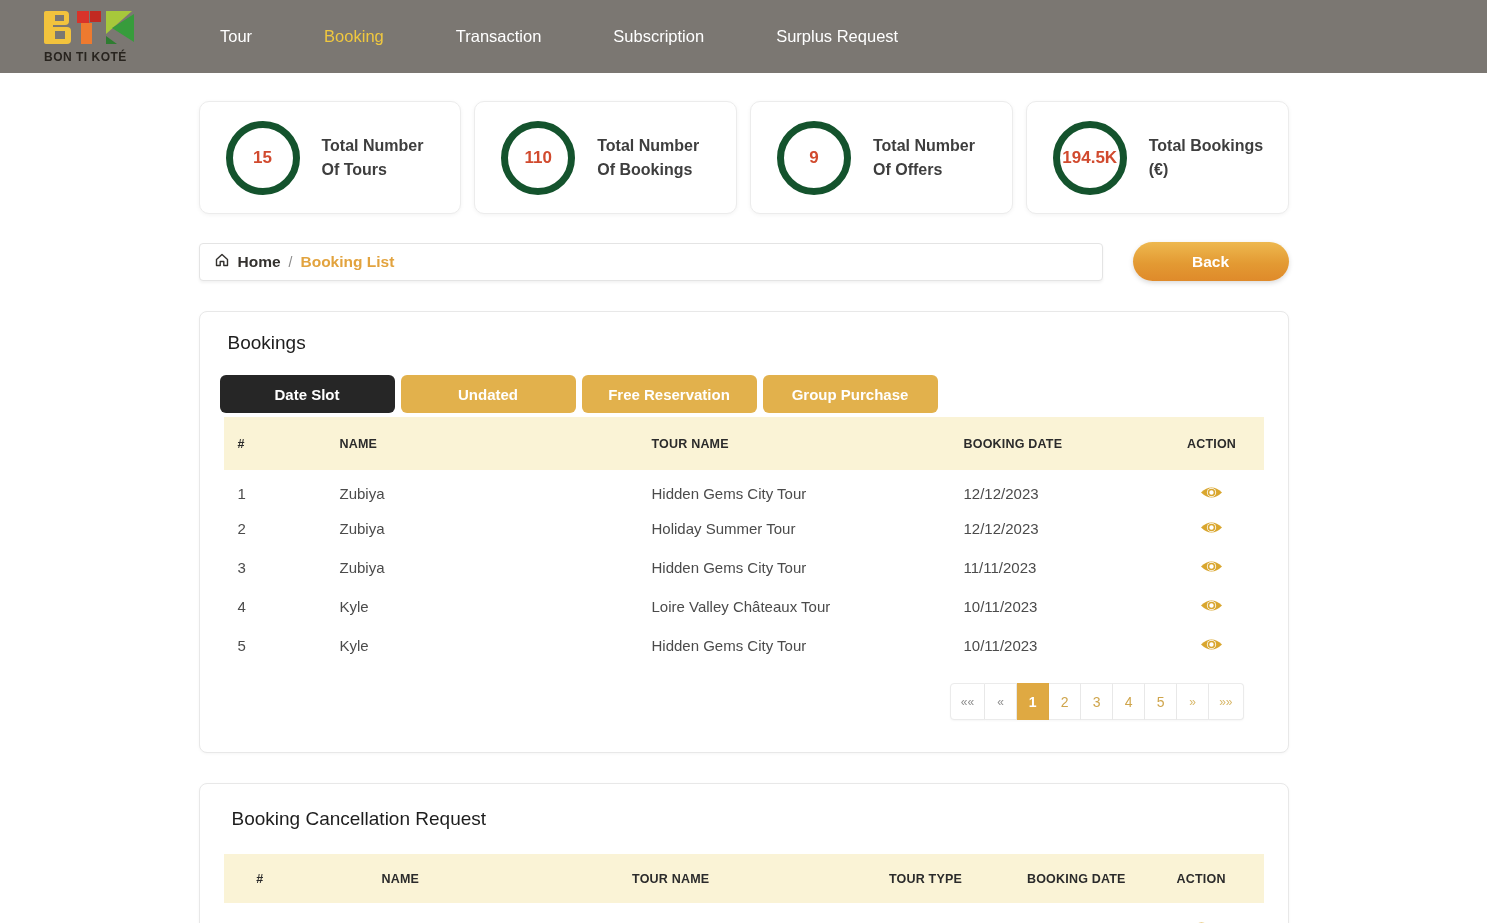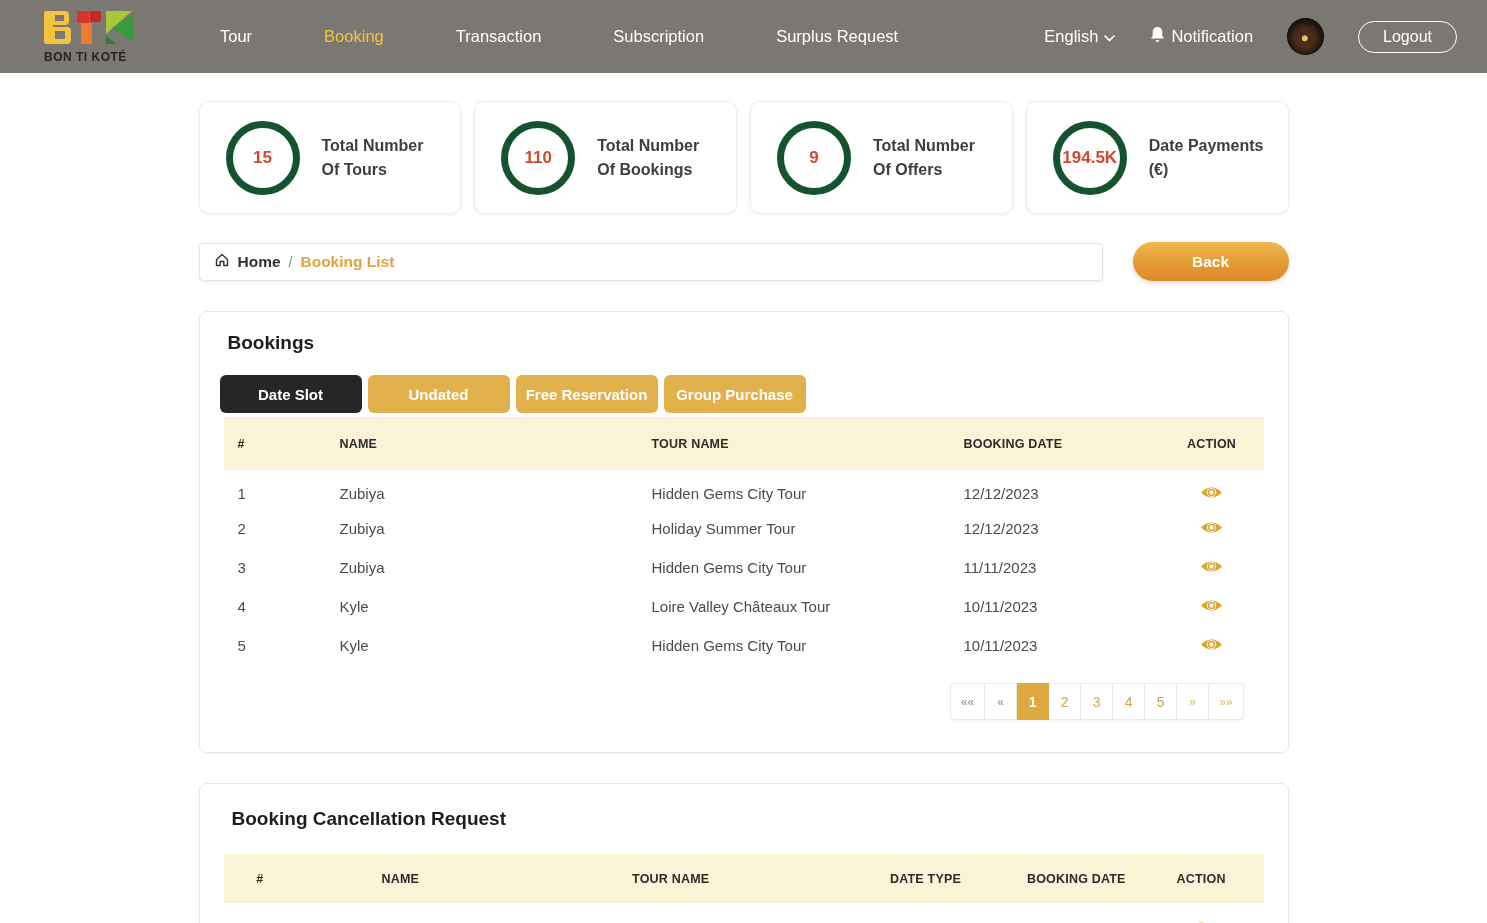--- a/index.html
+++ b/index.html
@@ -47,25 +47,25 @@
   .crumb-sep { color:#8a8a8a; font-size:14px; }
   .crumb-current { color:#e2a33e; font-size:15.5px; font-weight:600; }
   .back-btn { width:156px; height:39px; margin-left:30px; border:none; border-radius:20px;
     background:linear-gradient(180deg,#eeb84f 0%, #e39a33 55%, #df8a2a 100%);
     color:#ffffff; font-size:15.5px; font-weight:700; cursor:pointer;
     box-shadow:0 2px 5px rgba(0,0,0,.15); font-family:"Liberation Sans", sans-serif; }
 
   
   .panel { border:1px solid #e8e8e8; border-radius:8px; background:#ffffff;
     box-shadow:0 1px 3px rgba(0,0,0,.04); margin-top:30px; padding:20px 20px 26px 20px; }
-  .panel-title { font-size:19px; font-weight:700; color:#1d1d1d; padding-left:8px; }
+  .panel-title { font-size:19px; font-weight:400; color:#1d1d1d; padding-left:8px; }
 
   
   .tabs { display:flex; gap:6px; margin-top:21px; }
-  .tab { width:142px; height:38px; border:none; border-radius:6px; background:#e2b14c;
+  .tab { width:175px; height:38px; border:none; border-radius:6px; background:#e2b14c;
     color:#ffffff; font-size:15px; font-weight:700; cursor:pointer;
     font-family:"Liberation Sans", sans-serif; }
   .tab.active { background:#262626; }
 
   
   table { border-collapse:collapse; width:1040px; margin:4px auto 0 auto; }
   thead tr { background:#faf3d6; }
   th { font-size:12.5px; font-weight:700; color:#2b2b2b; letter-spacing:.2px;
     height:53px; text-align:left; }
   td { font-size:15px; color:#4b4b4b; height:39px; text-align:left; }
@@ -128,41 +128,20 @@
   </div>
 
   <div class="nav-links">
     <span class="nav-link">Tour</span>
     <span class="nav-link active">Booking</span>
     <span class="nav-link">Transaction</span>
     <span class="nav-link">Subscription</span>
     <span class="nav-link">Surplus Request</span>
   </div>
 
-  <div class="nav-right">
-    <span class="lang">
-      <span>English</span>
-      <span>
-        <svg width="11" height="7" viewBox="0 0 11 7">
-            <path d="M1 1 L5.5 5.5 L10 1" stroke="#ffffff" stroke-width="1.6" fill="none" stroke-linecap="round"></path>
-          </svg>
-      </span>
-    </span>
-    <span class="notif">
-      <span>
-        <svg width="17" height="18" viewBox="0 0 17 18">
-          <path d="M8.5 1 C5.4 1 3.7 3.3 3.7 6 L3.7 10 L2 12.6 L15 12.6 L13.3 10 L13.3 6 C13.3 3.3 11.6 1 8.5 1 Z" fill="#ffffff"></path>
-          <path d="M6.6 14 a1.9 1.9 0 0 0 3.8 0 Z" fill="#ffffff"></path>
-        </svg>
-      </span>
-      <span>Notification</span>
-    </span>
-    <div class="avatar"></div>
-    <button class="logout-btn">Logout</button>
-  </div>
 </div>
 
 <div class="content">
 
   <div class="stats-row">
     <div class="stat-card">
       <div class="stat-circle">
         <span class="stat-value">15</span>
       </div>
       <div class="stat-label">Total Number Of Tours</div>
@@ -176,21 +155,21 @@
     <div class="stat-card">
       <div class="stat-circle">
         <span class="stat-value">9</span>
       </div>
       <div class="stat-label">Total Number Of Offers</div>
     </div>
     <div class="stat-card">
       <div class="stat-circle">
         <span class="stat-value">194.5K</span>
       </div>
-      <div class="stat-label">Date Payments (€)</div>
+      <div class="stat-label">Total Bookings (€)</div>
     </div>
   </div>
 
   <div class="crumb-row">
     <div class="breadcrumb-bar">
       <span class="crumb-home">
         <span>
           <svg width="16" height="16" viewBox="0 0 16 16">
               <path d="M2.5 7.5 L8 2.5 L13.5 7.5 L13.5 13.5 L9.8 13.5 L9.8 9.5 L6.2 9.5 L6.2 13.5 L2.5 13.5 Z" fill="none" stroke="#33312e" stroke-width="1.4" stroke-linejoin="round"></path>
             </svg>
@@ -312,21 +291,21 @@
           <col class="k3">
           <col class="k4">
           <col class="k5">
           <col class="k6">
         </colgroup>
       <thead>
         <tr>
           <th>#</th>
           <th>NAME</th>
           <th>TOUR NAME</th>
-          <th>DATE TYPE</th>
+          <th>TOUR TYPE</th>
           <th>BOOKING DATE</th>
           <th>ACTION</th>
         </tr>
       </thead>
       <tbody>
         <tr>
           <td>1</td>
           <td>Kyle</td>
           <td>Jet Skii</td>
           <td>Free Reservation</td>

